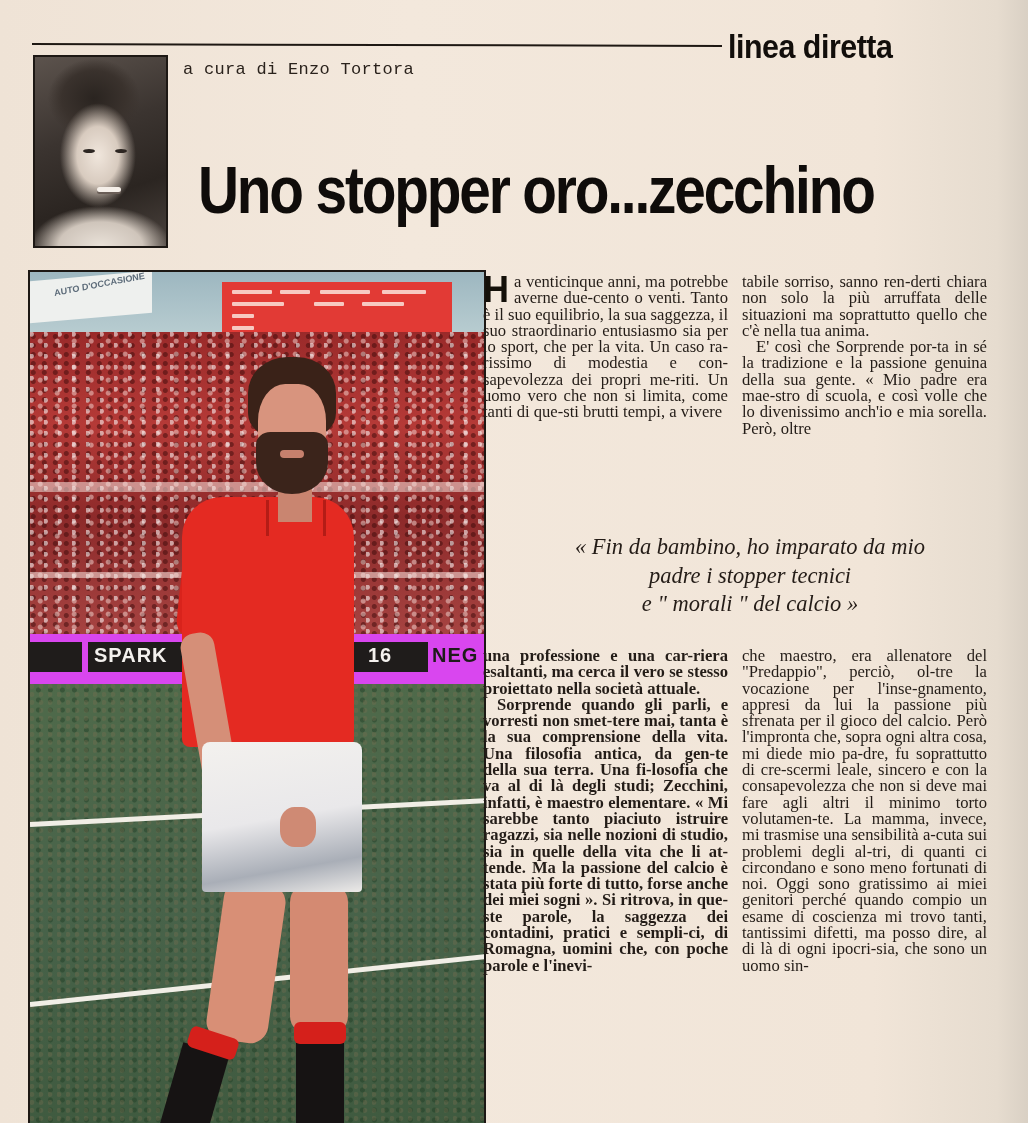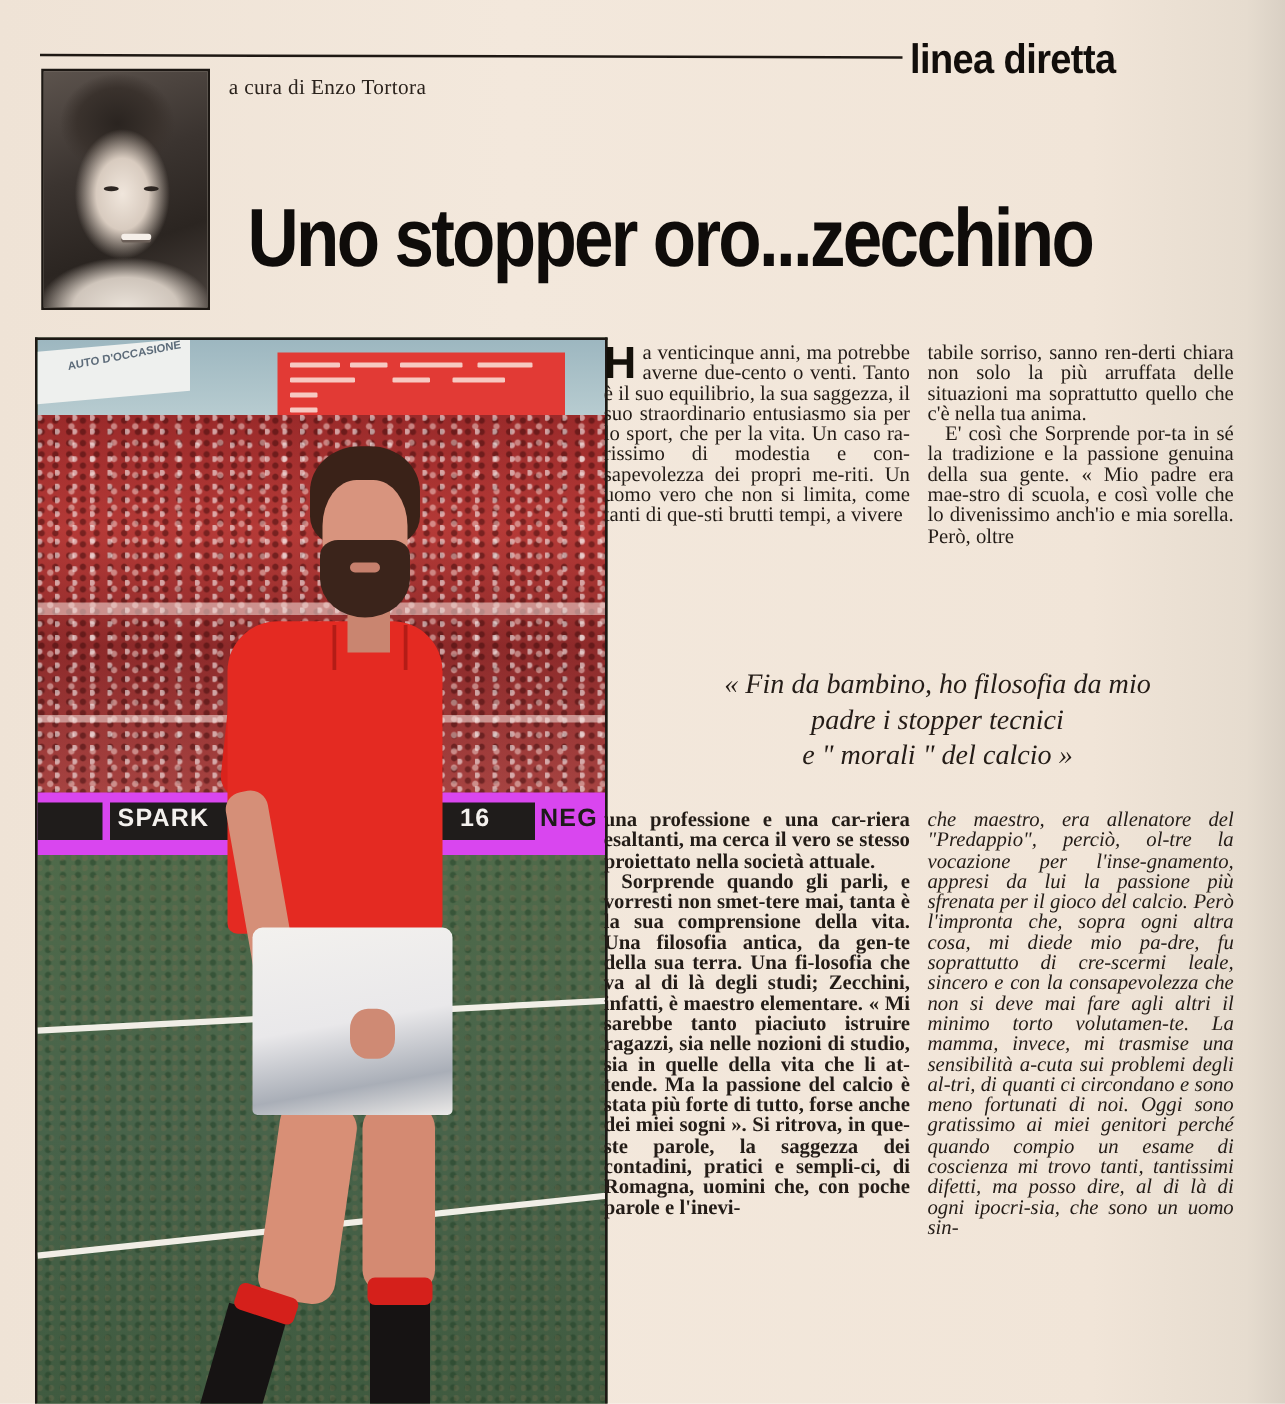--- a/index.html
+++ b/index.html
@@ -18,21 +18,21 @@
     background: #1e1813; transform: rotate(0.15deg);
   }
   .section-label {
     position: absolute; left: 728px; top: 28px;
     font-family: "Liberation Sans", sans-serif; font-weight: 700;
     font-size: 33px; letter-spacing: -0.5px; color: #120e0b;
     transform: scaleX(0.92); transform-origin: left center;
   }
   .byline {
     position: absolute; left: 183px; top: 60px;
-    font-family: Liberation Serif, serif; font-size: 17px;
+    font-family: Liberation Mono, monospace; font-size: 17px;
     color: #2a221c; letter-spacing: 0.3px;
   }
 
   
   .portrait {
     position: absolute; left: 33px; top: 55px; width: 135px; height: 193px;
     border: 2px solid #1d1814;
     background:
       radial-gradient(ellipse 38px 52px at 48% 52%, #f0e6dc 0%, #d8cbbf 55%, rgba(60,50,45,0) 100%),
       radial-gradient(ellipse 46px 40px at 45% 22%, #2a2420 0%, #3a322d 70%, rgba(0,0,0,0) 100%),
@@ -124,21 +124,21 @@
   }
   .col p { margin: 0; }
   .col p.indent { text-indent: 14px; }
   .col .dropcap {
     float: left; font-family: "Liberation Sans", sans-serif; font-weight: 700;
     font-size: 36px; line-height: 30px; margin: 1px 5px 0 0; color: #141009;
   }
   .col-a { left: 483px; top: 274px; }
   .col-b { left: 742px; top: 274px; }
   .col-c { left: 483px; top: 648px; font-weight: bold; }
-  .col-d { left: 742px; top: 648px; font-style: italic; }
+  .col-d { left: 742px; top: 648px; }
 
   .pullquote {
     position: absolute; left: 500px; top: 533px; width: 500px; text-align: center;
     font-family: "Liberation Serif", serif; font-style: italic; font-size: 22.5px; line-height: 28.5px;
     color: #241c17;
   }
   .pullquote div { display: block; }
 </style>
 </head>
 <body>
@@ -214,21 +214,21 @@
     <span class="dropcap">H</span>
     <p>a venticinque anni, ma potrebbe averne due-cento o venti. Tanto è il suo equilibrio, la sua saggezza, il suo straordinario entusiasmo sia per lo sport, che per la vita. Un caso ra-rissimo di modestia e con-sapevolezza dei propri me-riti. Un uomo vero che non si limita, come tanti di que-sti brutti tempi, a vivere</p>
   </div>
 
   <div class="col col-b">
     <p>tabile sorriso, sanno ren-derti chiara non solo la più arruffata delle situazioni ma soprattutto quello che c'è nella tua anima.</p>
     <p class="indent">E' così che Sorprende por-ta in sé la tradizione e la passione genuina della sua gente. « Mio padre era mae-stro di scuola, e così volle che lo divenissimo anch'io e mia sorella. Però, oltre</p>
   </div>
 
   <div class="pullquote">
-    <div>« Fin da bambino, ho filosofia da mio</div>
+    <div>« Fin da bambino, ho imparato da mio</div>
     <div>padre i stopper tecnici</div>
     <div>e " morali " del calcio »</div>
   </div>
 
   <div class="col col-c">
     <p>una professione e una car-riera esaltanti, ma cerca il vero se stesso proiettato nella società attuale.</p>
     <p class="indent">Sorprende quando gli parli, e vorresti non smet-tere mai, tanta è la sua comprensione della vita. Una filosofia antica, da gen-te della sua terra. Una fi-losofia che va al di là degli studi; Zecchini, infatti, è maestro elementare. « Mi sarebbe tanto piaciuto istruire ragazzi, sia nelle nozioni di studio, sia in quelle della vita che li at-tende. Ma la passione del calcio è stata più forte di tutto, forse anche dei miei sogni ». Si ritrova, in que-ste parole, la saggezza dei contadini, pratici e sempli-ci, di Romagna, uomini che, con poche parole e l'inevi-</p>
   </div>
 
   <div class="col col-d">

